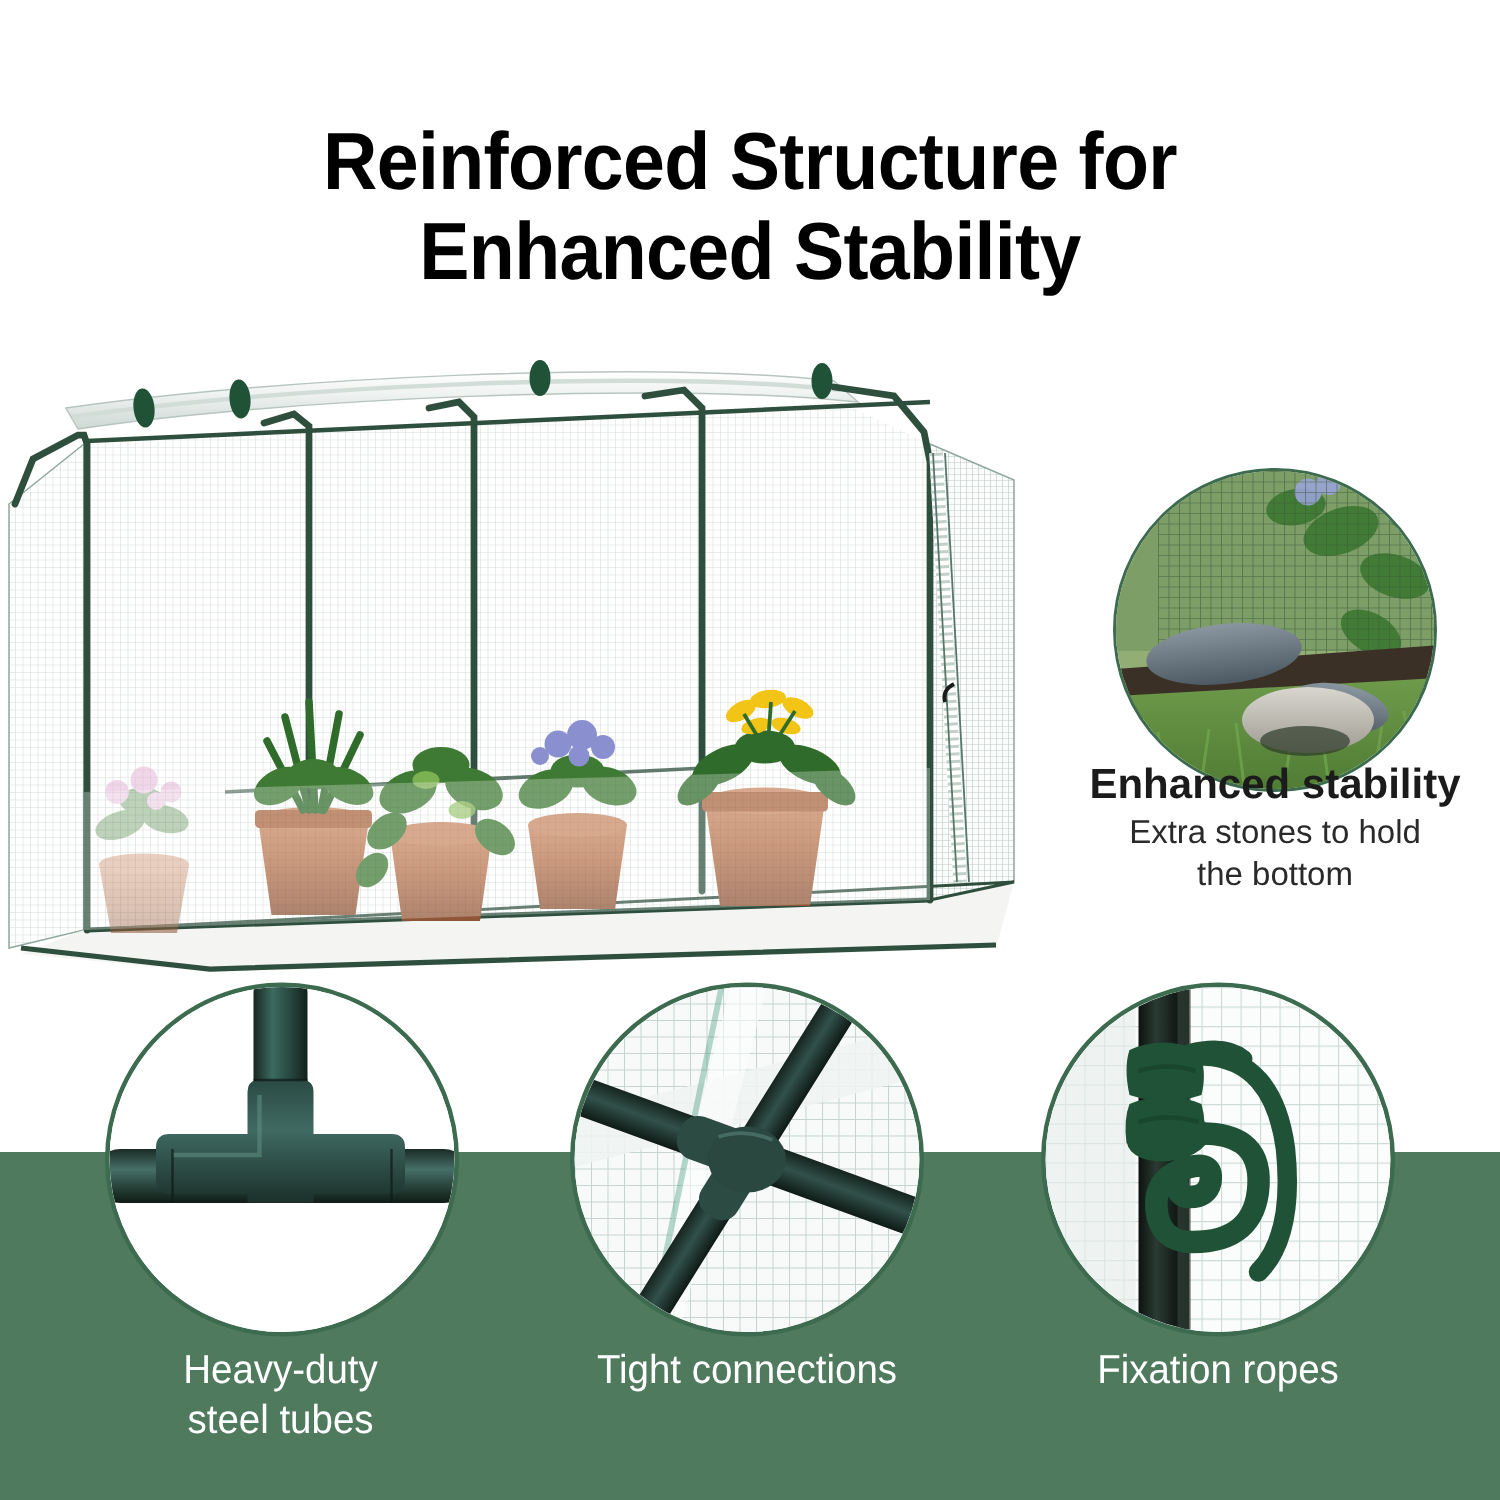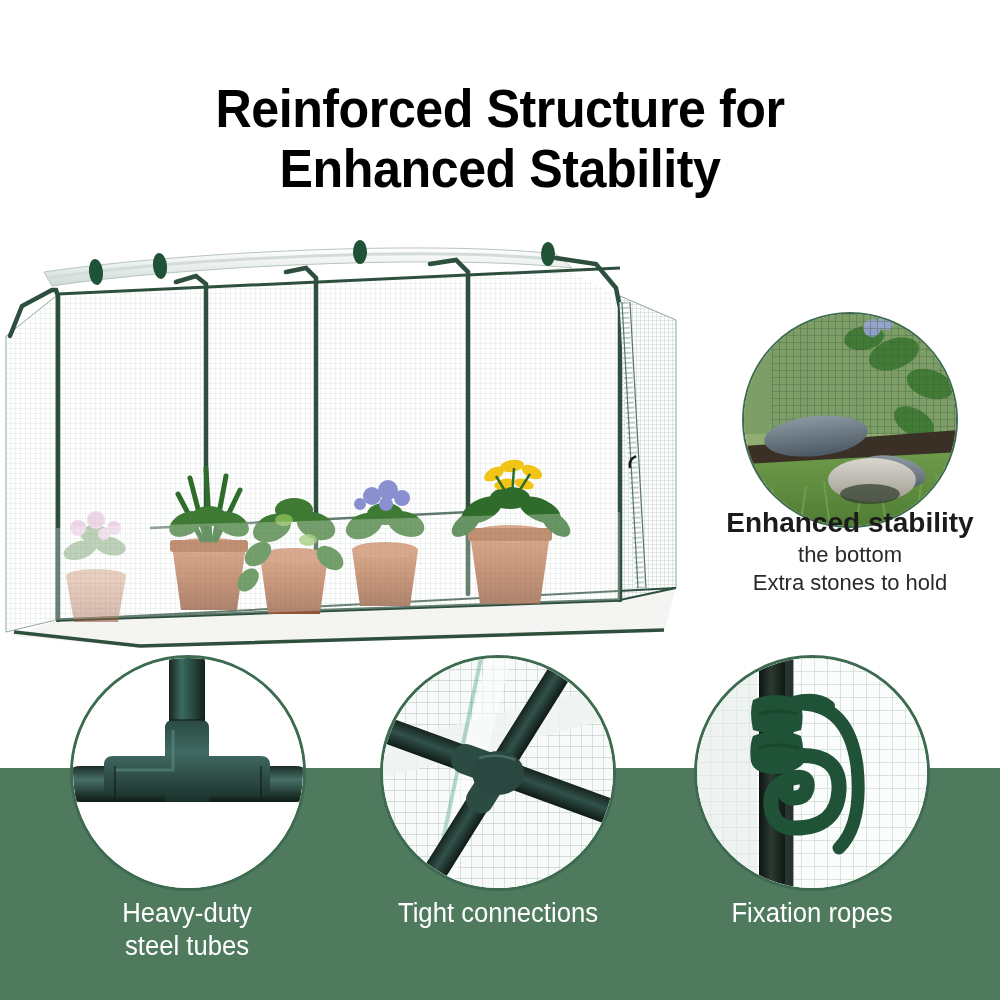--- a/index.html
+++ b/index.html
@@ -351,22 +351,22 @@
 
       <ellipse cx="72" cy="122" rx="52" ry="20" fill="url(#stoneA)" transform="rotate(-6 72 122)"></ellipse>
       <ellipse cx="148" cy="158" rx="34" ry="16" fill="url(#stoneA)" transform="rotate(10 148 158)"></ellipse>
       <ellipse cx="128" cy="166" rx="44" ry="22" fill="url(#stoneB)"></ellipse>
       <ellipse cx="126" cy="180" rx="30" ry="10" fill="#2E3B2A" opacity="0.7"></ellipse>
     </svg>
   </div>
 
   <div class="stab-title">Enhanced stability</div>
   <div class="stab-sub">
+    <span class="ln">Extra stones to hold</span>
     <span class="ln">the bottom</span>
-    <span class="ln">Extra stones to hold</span>
   </div>
 
   <div class="circle c-tubes">
     <svg width="230" height="230" viewBox="0 0 230 230">
       <defs>
         <linearGradient id="vtube" x1="0" y1="0" x2="1" y2="0">
           <stop offset="0" stop-color="#16261f"></stop>
           <stop offset="0.35" stop-color="#3c6a60"></stop>
           <stop offset="0.72" stop-color="#24423a"></stop>
           <stop offset="1" stop-color="#12211b"></stop>

